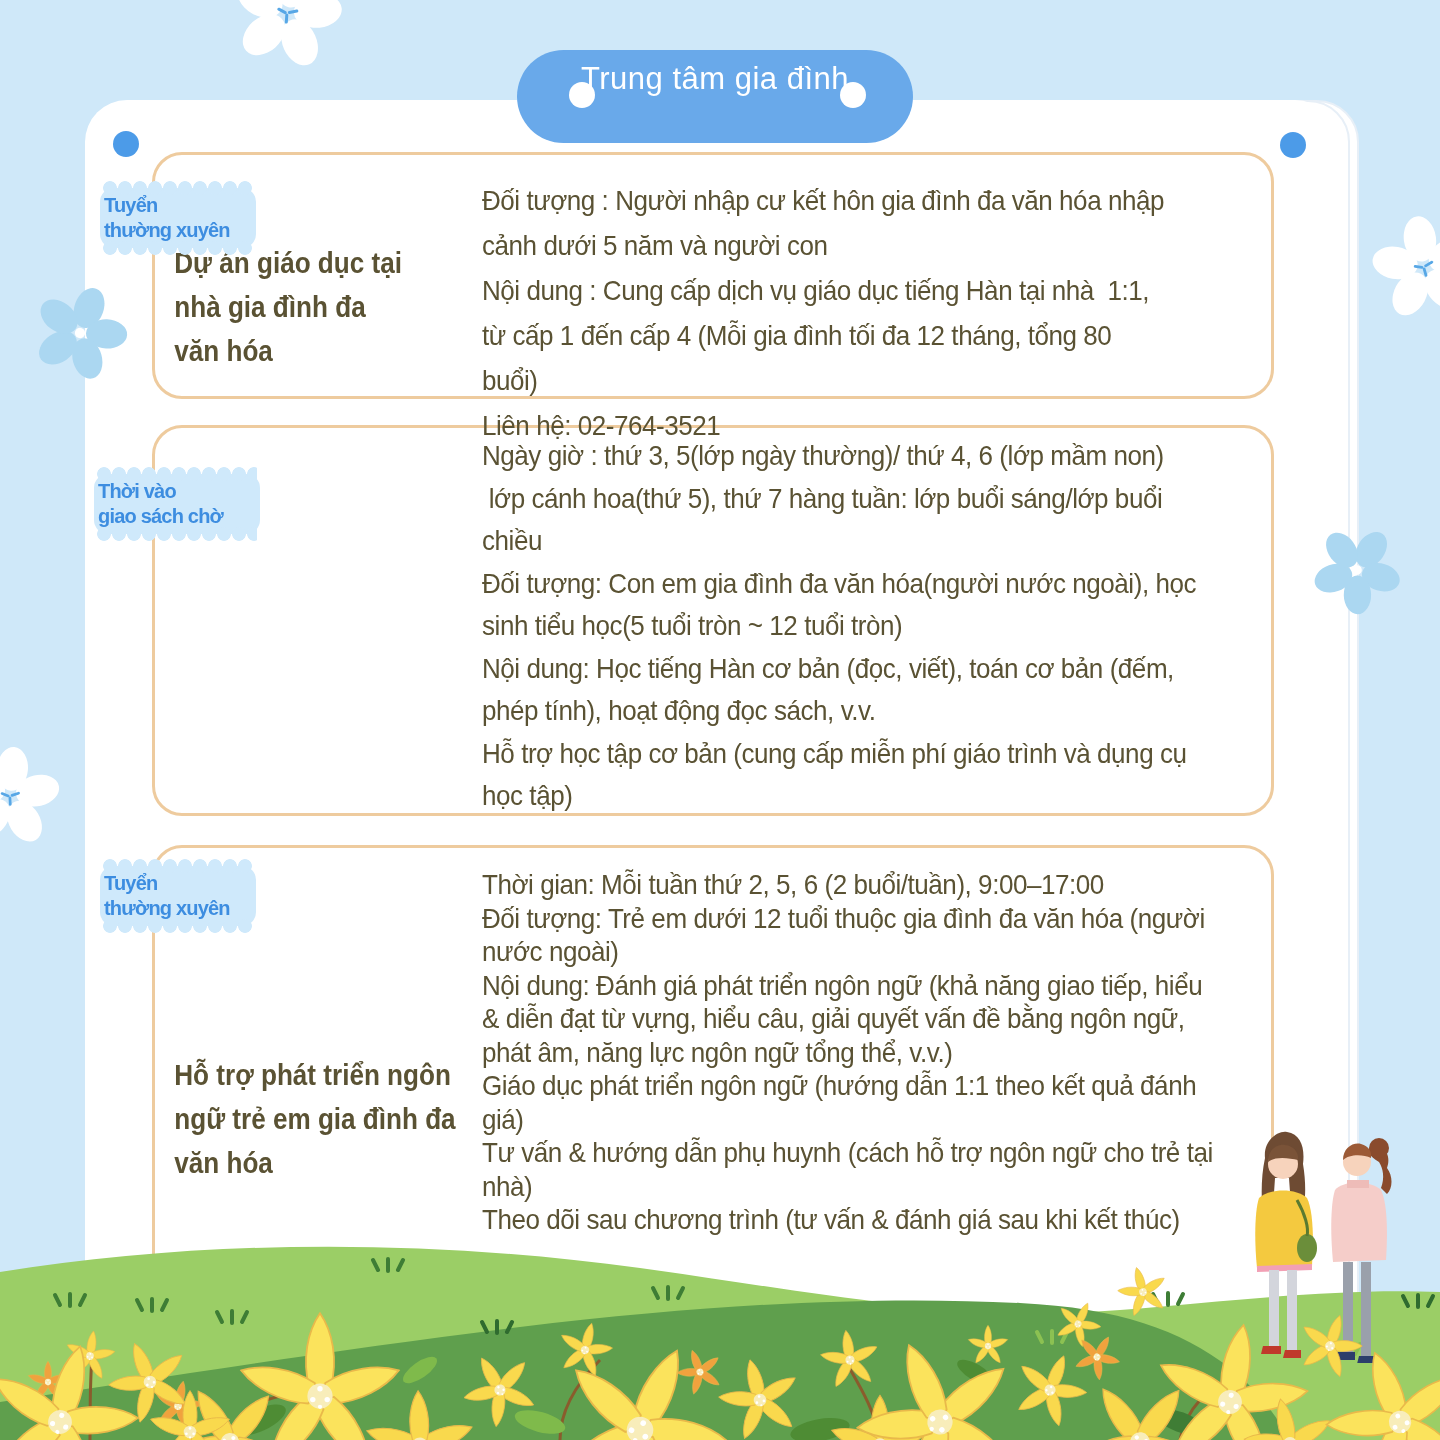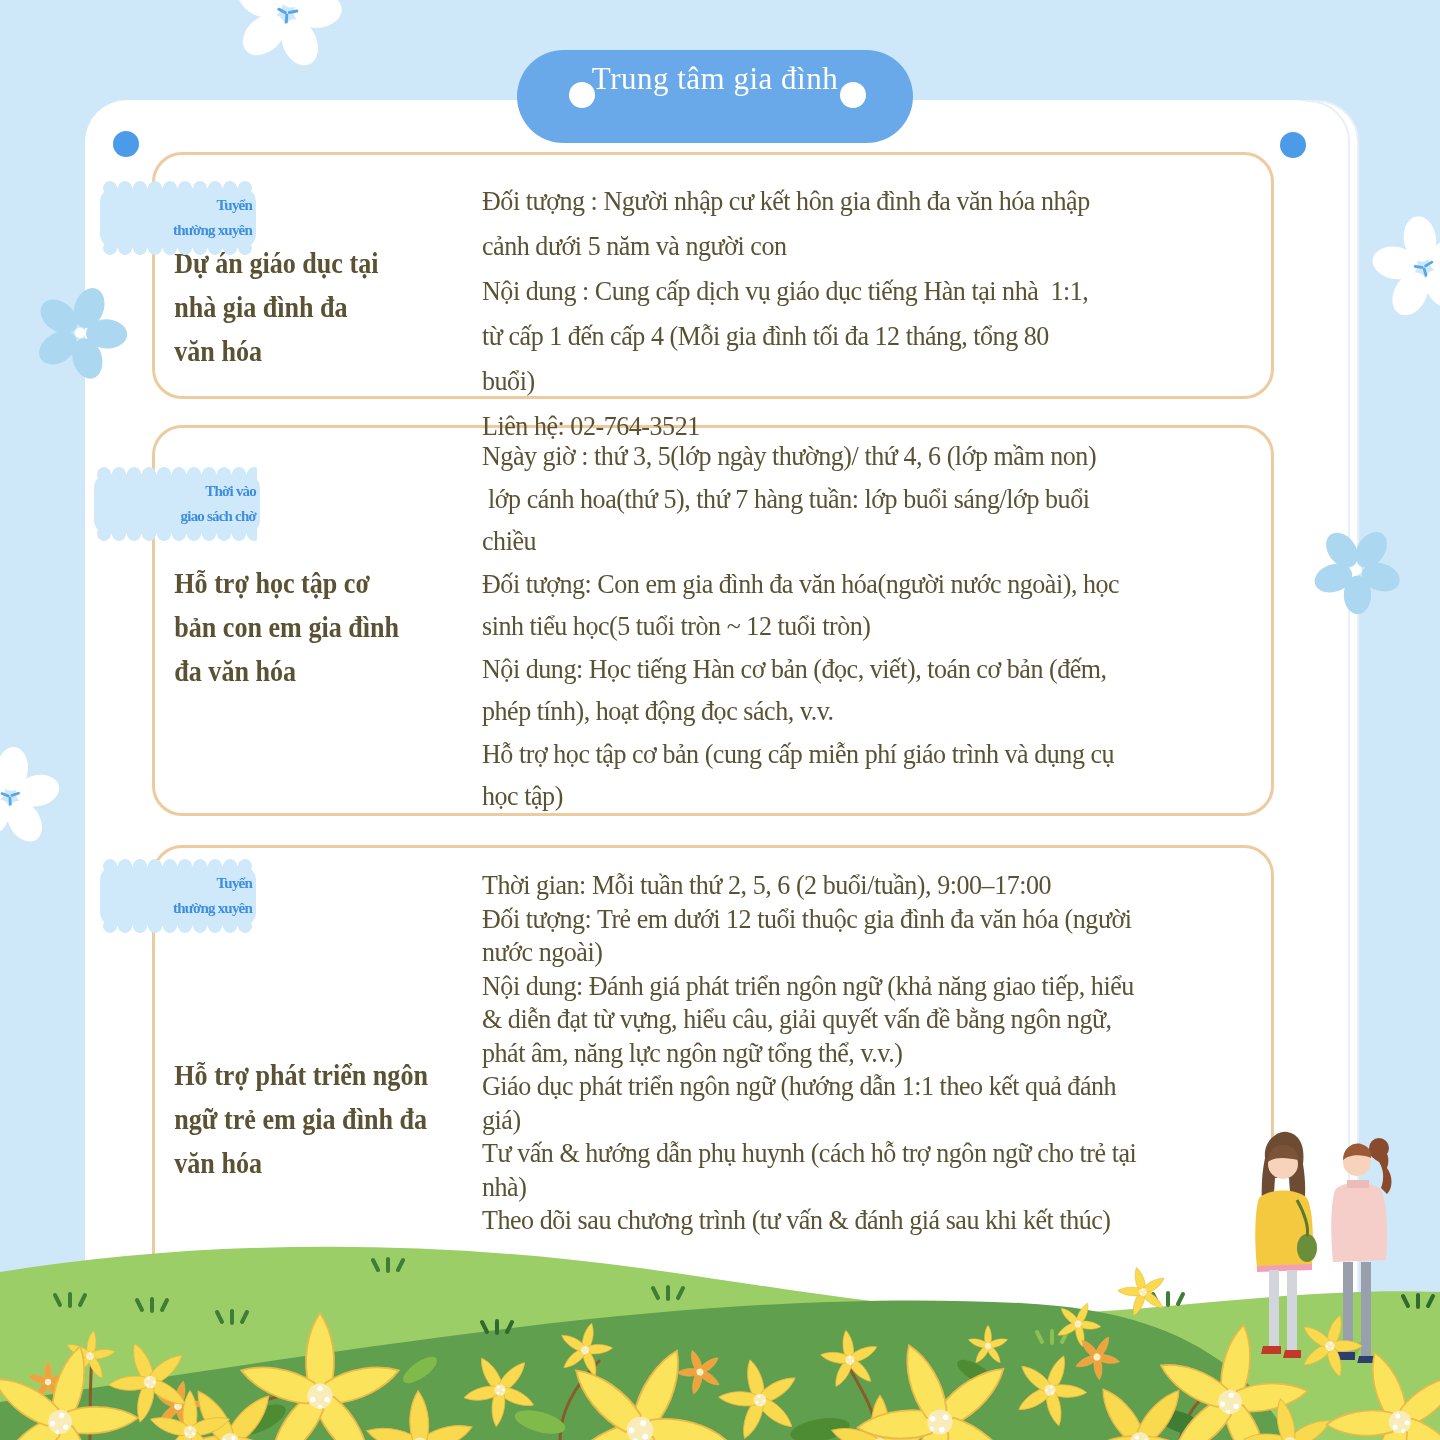--- a/index.html
+++ b/index.html
@@ -9,21 +9,21 @@
     --badge-bg:#cfe9fb; --badge-text:#3d8de0;
     --ink:#5a5233;
     --hill-light:#9bce66; --hill-dark:#5f9f4d;
     --flower-yellow:#f9d94d; --flower-orange:#f0a23e;
     --flower-blue:#abd7f1;
   }
   html,body{margin:0;padding:0;background:#fff;}
   .stage{
     position:relative; width:1440px; height:1440px; overflow:hidden;
     background:var(--bg);
-    font-family:Liberation Serif, serif;
+    font-family:Liberation Sans, sans-serif;
     color:var(--ink);
   }
   .page-layer{position:absolute; top:100px; height:1340px; width:1252px;
     background:var(--page); border-radius:42px;}
   .page-layer.l3{left:103px; border:2px solid var(--page-edge);}
   .page-layer.l2{left:94px;  border:2px solid var(--page-edge);}
   .page-layer.main{left:85px;}
   .dot{position:absolute; width:26px; height:26px; border-radius:50%; background:var(--dot);}
   .dot.left{left:113px; top:131px;}
   .dot.right{left:1280px; top:132px;}
@@ -34,21 +34,21 @@
   .banner .pin.p1{left:52px;} .banner .pin.p2{left:323px;}
   .banner .txt{position:relative; padding-top:9px; font-size:31px; line-height:39px; color:#fff; letter-spacing:.5px;}
 
   .card{position:absolute; left:152px; width:1116px;
     border:3px solid var(--card-border); border-radius:30px; z-index:2; background:transparent;}
   .card.c1{top:152px; height:241px;}
   .card.c2{top:425px; height:385px;}
   .card.c3{top:845px; height:495px;}
 
   .badge{position:absolute; z-index:4; background:var(--badge-bg); border-radius:14px;
-    text-align:right; color:var(--badge-text); font-weight:bold; font-size:15px;
+    text-align:left; color:var(--badge-text); font-weight:bold; font-size:20px;
     line-height:25px; letter-spacing:-0.8px; padding:5px 4px;}
   .badge::before,.badge::after{content:""; position:absolute; left:3px; right:3px; height:14px;
     background-image:radial-gradient(circle at 7px 7px, var(--badge-bg) 6.5px, rgba(0,0,0,0) 7.2px);
     background-size:15px 14px; background-repeat:repeat-x;}
   .badge::before{top:-7px;} .badge::after{bottom:-7px;}
   .badge.b1{left:100px; top:188px; width:148px;}
   .badge.b2{left:94px;  top:474px; width:158px;}
   .badge.b3{left:100px; top:866px; width:148px;}
 
   .card-title{position:absolute; left:159px; width:305px; z-index:3; text-align:left;
@@ -169,25 +169,20 @@
   </div>
   <div class="badge b3">
     <div>Tuyển</div>
     <div>thường xuyên</div>
   </div>
 
   <div class="card-title t1">
     <div class="tl">Dự án giáo dục tại</div>
     <div class="tl">nhà gia đình đa</div>
     <div class="tl">văn hóa</div>
-  </div>
-  <div class="card-title t2">
-    <div class="tl">Hỗ trợ học tập cơ</div>
-    <div class="tl">bản con em gia đình</div>
-    <div class="tl">đa văn hóa</div>
   </div>
   <div class="card-title t3">
     <div class="tl">Hỗ trợ phát triển ngôn</div>
     <div class="tl">ngữ trẻ em gia đình đa</div>
     <div class="tl">văn hóa</div>
   </div>
 
   <div class="card-body bd1">
     <div class="body-line">Đối tượng : Người nhập cư kết hôn gia đình đa văn hóa nhập</div>
     <div class="body-line">cảnh dưới 5 năm và người con</div>

